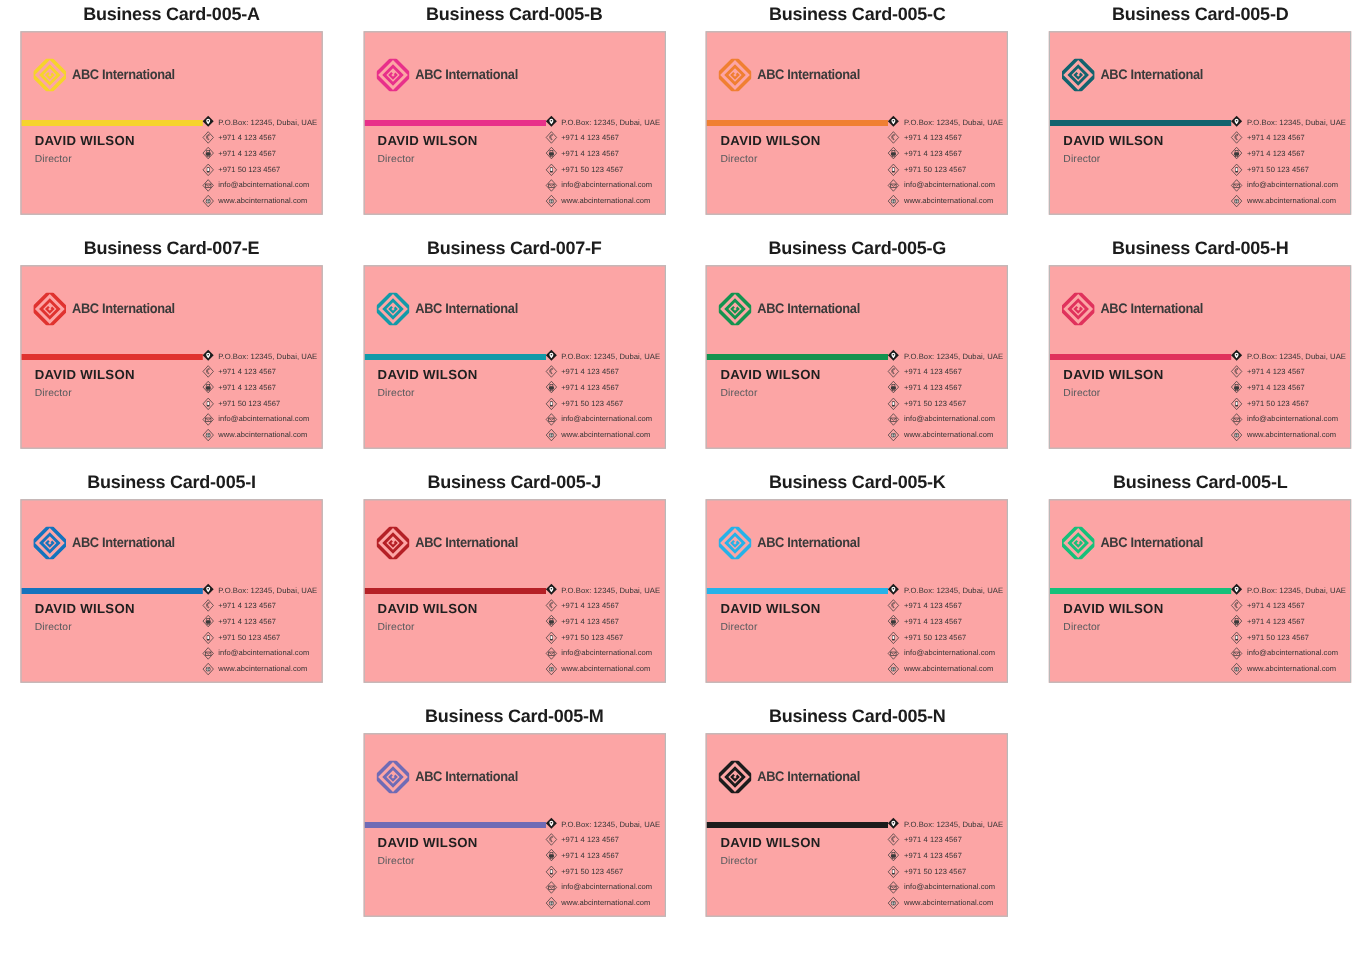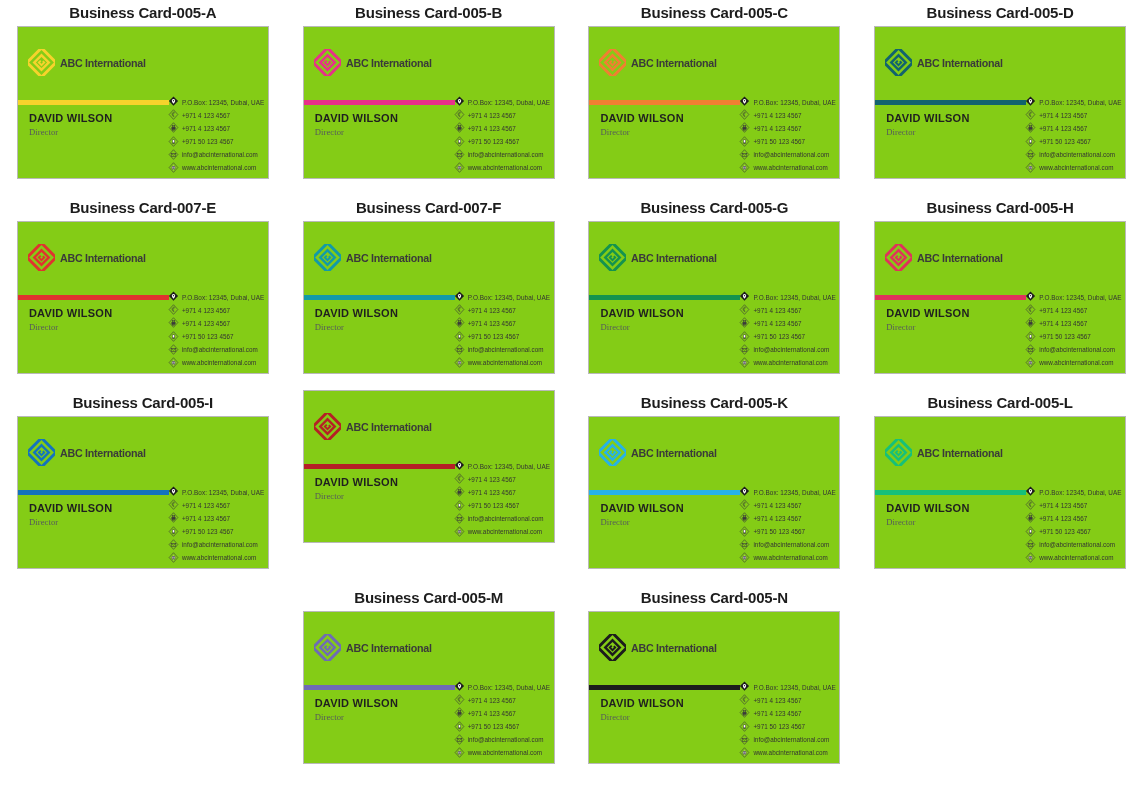--- a/index.html
+++ b/index.html
@@ -40,21 +40,21 @@
     height: 26px;
     line-height: 26px;
     text-align: center;
     white-space: nowrap;
   }
 
   .card {
     position: relative;
     width: 252px;
     height: 153px;
-    background: #84cc16;
+    background: #fca5a5;
     border: 1px solid #b9b9b9;
   }
 
   
   .logo-row {
     position: absolute;
     left: 10px;
     top: 22px;
     display: flex;
     align-items: center;
@@ -93,21 +93,20 @@
     color: #1f1f1f;
     letter-spacing: 0.25px;
     white-space: nowrap;
   }
   .person-role {
     font-size: 8.6px;
     color: #55595c;
     letter-spacing: 0.1px;
     white-space: nowrap;
     margin-top: 1.5px;
-    font-family: Liberation Serif, serif;
   }
 
   
   .contact {
     position: absolute;
     left: 150px;
     top: 69px;
     display: flex;
     flex-direction: column;
     gap: 1.2px;
@@ -873,20 +872,21 @@
                   <ellipse cx="12" cy="12.4" rx="1.8" ry="4.4" fill="none" stroke="#ffffff" stroke-width="0.9"></ellipse>
                   <path d="M7.7 12.4 H16.3" stroke="#ffffff" stroke-width="0.9"></path>
                 </svg>
               </span>
               <span class="c-txt">www.abcinternational.com</span>
             </div>
           </div>
         </div>
       </div>
       <div class="cell">
+        <div class="card-title">Business Card-005-J</div>
         <div class="card">
           <div class="logo-row">
             <svg class="logo-mark" viewBox="0 0 100 100">
               <g transform="translate(50,50) rotate(45) translate(-50,-50)" fill="none" stroke="#b52026">
                 <rect x="12" y="12" width="76" height="76" stroke-width="11"></rect>
                 <rect x="31" y="31" width="38" height="38" stroke-width="9"></rect>
                 <path d="M50 43 L57 43 L57 57 L43 57 L43 47" stroke-width="7"></path>
               </g>
             </svg>
             <div class="logo-text">ABC International</div>

